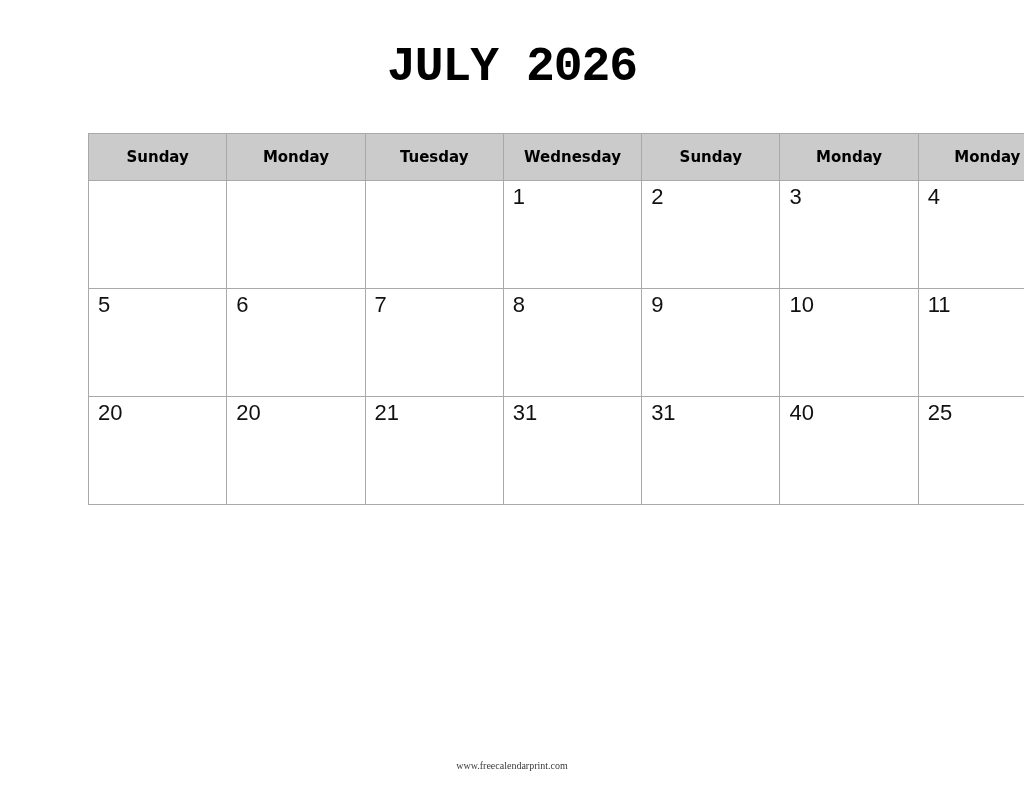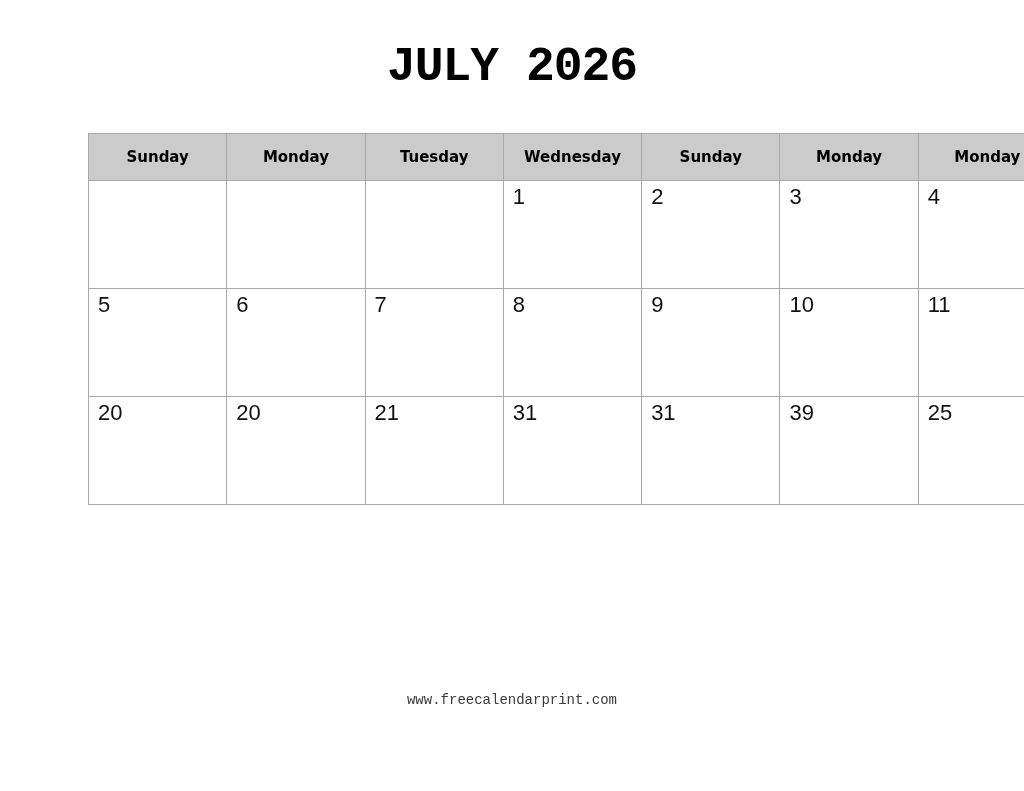--- a/index.html
+++ b/index.html
@@ -61,26 +61,26 @@
     vertical-align: top;
     text-align: left;
     padding: 3px 0 0 9px;
     font-family: "Liberation Sans", sans-serif;
     font-size: 22px;
     color: #111111;
     background: #ffffff;
   }
   .footer {
     position: absolute;
-    top: 692px;
+    top: 760px;
     left: 0;
     width: 100%;
     text-align: center;
-    font-family: Liberation Mono, monospace;
-    font-size: 14px;
+    font-family: Liberation Serif, serif;
+    font-size: 10px;
     color: #3a3a3a;
   }
 </style>
 </head>
 <body>
 
 <div class="page">
 
   <h1 class="title">JULY 2026</h1>
 
@@ -114,21 +114,21 @@
           <td><span>9</span></td>
           <td><span>10</span></td>
           <td><span>11</span></td>
         </tr>
         <tr>
           <td><span>20</span></td>
           <td><span>20</span></td>
           <td><span>21</span></td>
           <td><span>31</span></td>
           <td><span>31</span></td>
-          <td><span>39</span></td>
+          <td><span>40</span></td>
           <td><span>25</span></td>
         </tr>
       </tbody>
   </table>
 
   <div class="footer">www.freecalendarprint.com</div>
 
 </div>
 
 </body></html>

